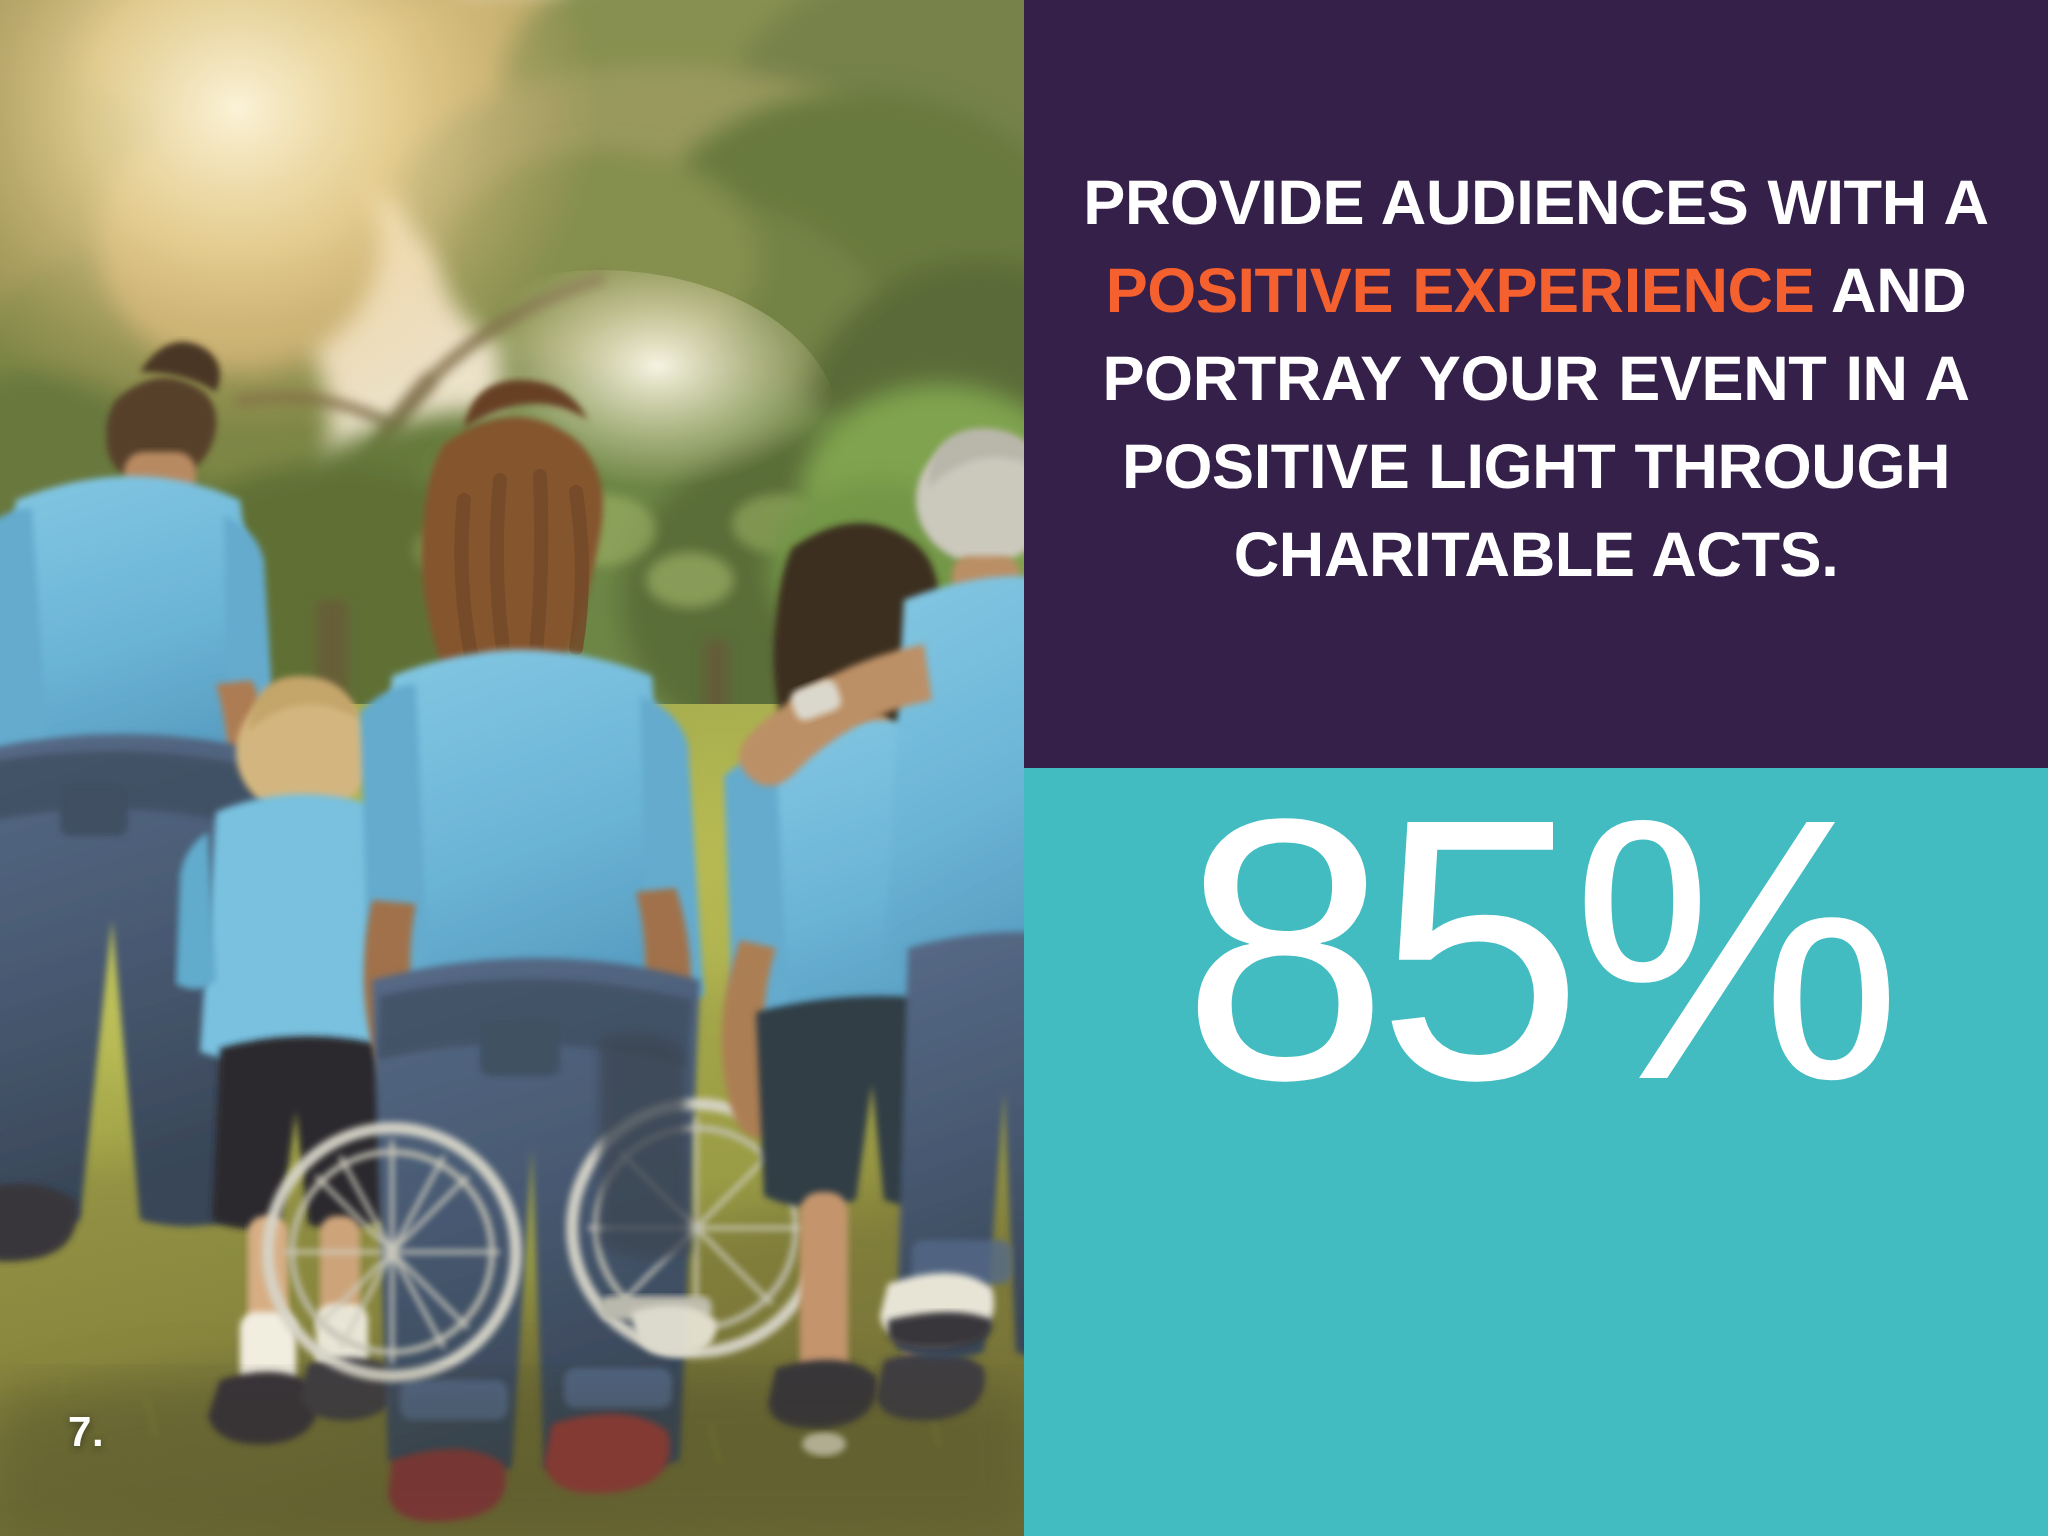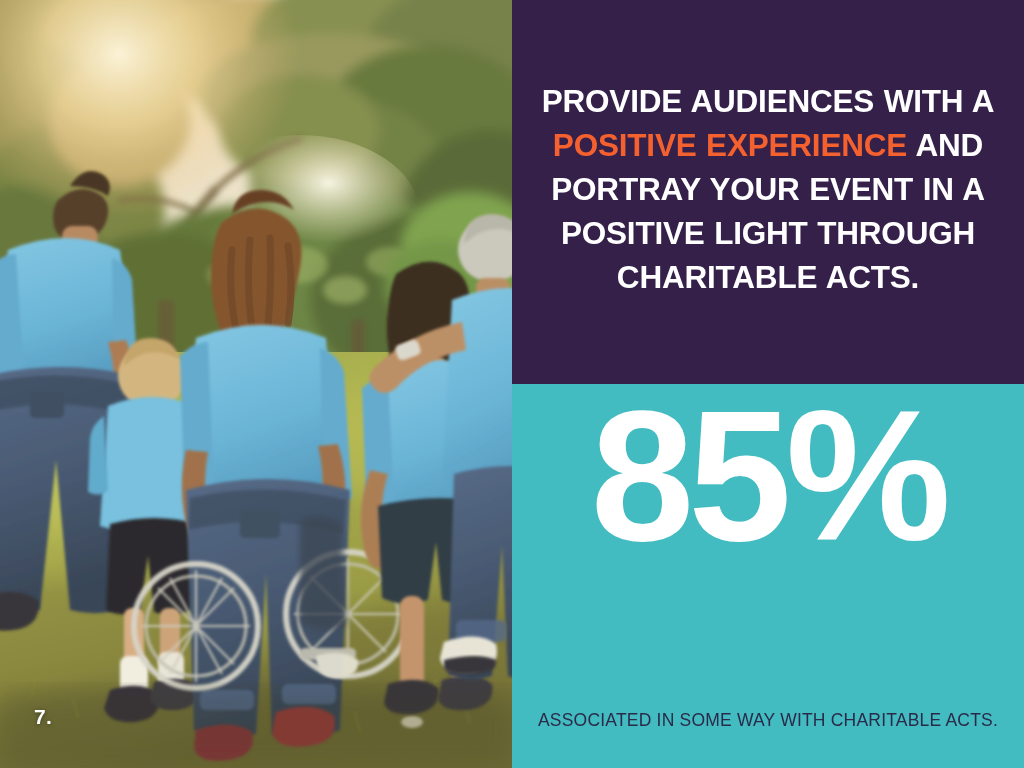--- a/index.html
+++ b/index.html
@@ -109,21 +109,21 @@
     font-weight: normal;
     letter-spacing: 0.6px;
     text-align: center;
   }
 
   .stat-figure {
     margin: 0;
     color: #ffffff;
     font-size: 186px;
     line-height: 0.82;
-    font-weight: bold;
+    font-weight: normal;
     letter-spacing: -6px;
     padding-top: 16px;
     text-align: center;
     font-stretch: condensed;
   }
 
   .stat-footnote {
     margin: 0;
     position: absolute;
     left: 0;
@@ -420,17 +420,16 @@
     </div>
   </div>
 
   <div class="headline-panel">
     <h1 class="headline"><span>PROVIDE AUDIENCES WITH A </span><span class="accent">POSITIVE EXPERIENCE</span><span> AND PORTRAY YOUR EVENT IN A POSITIVE LIGHT THROUGH CHARITABLE ACTS.</span></h1>
   </div>
 
   <div class="stat-panel">
     <p class="stat-figure">85%</p>
     <p class="stat-footnote">
-      <span class="fn-line">ASSOCIATED IN SOME WAY WITH CHARITABLE ACTS.</span>
     </p>
   </div>
 
 </div>
 
 </body></html>

